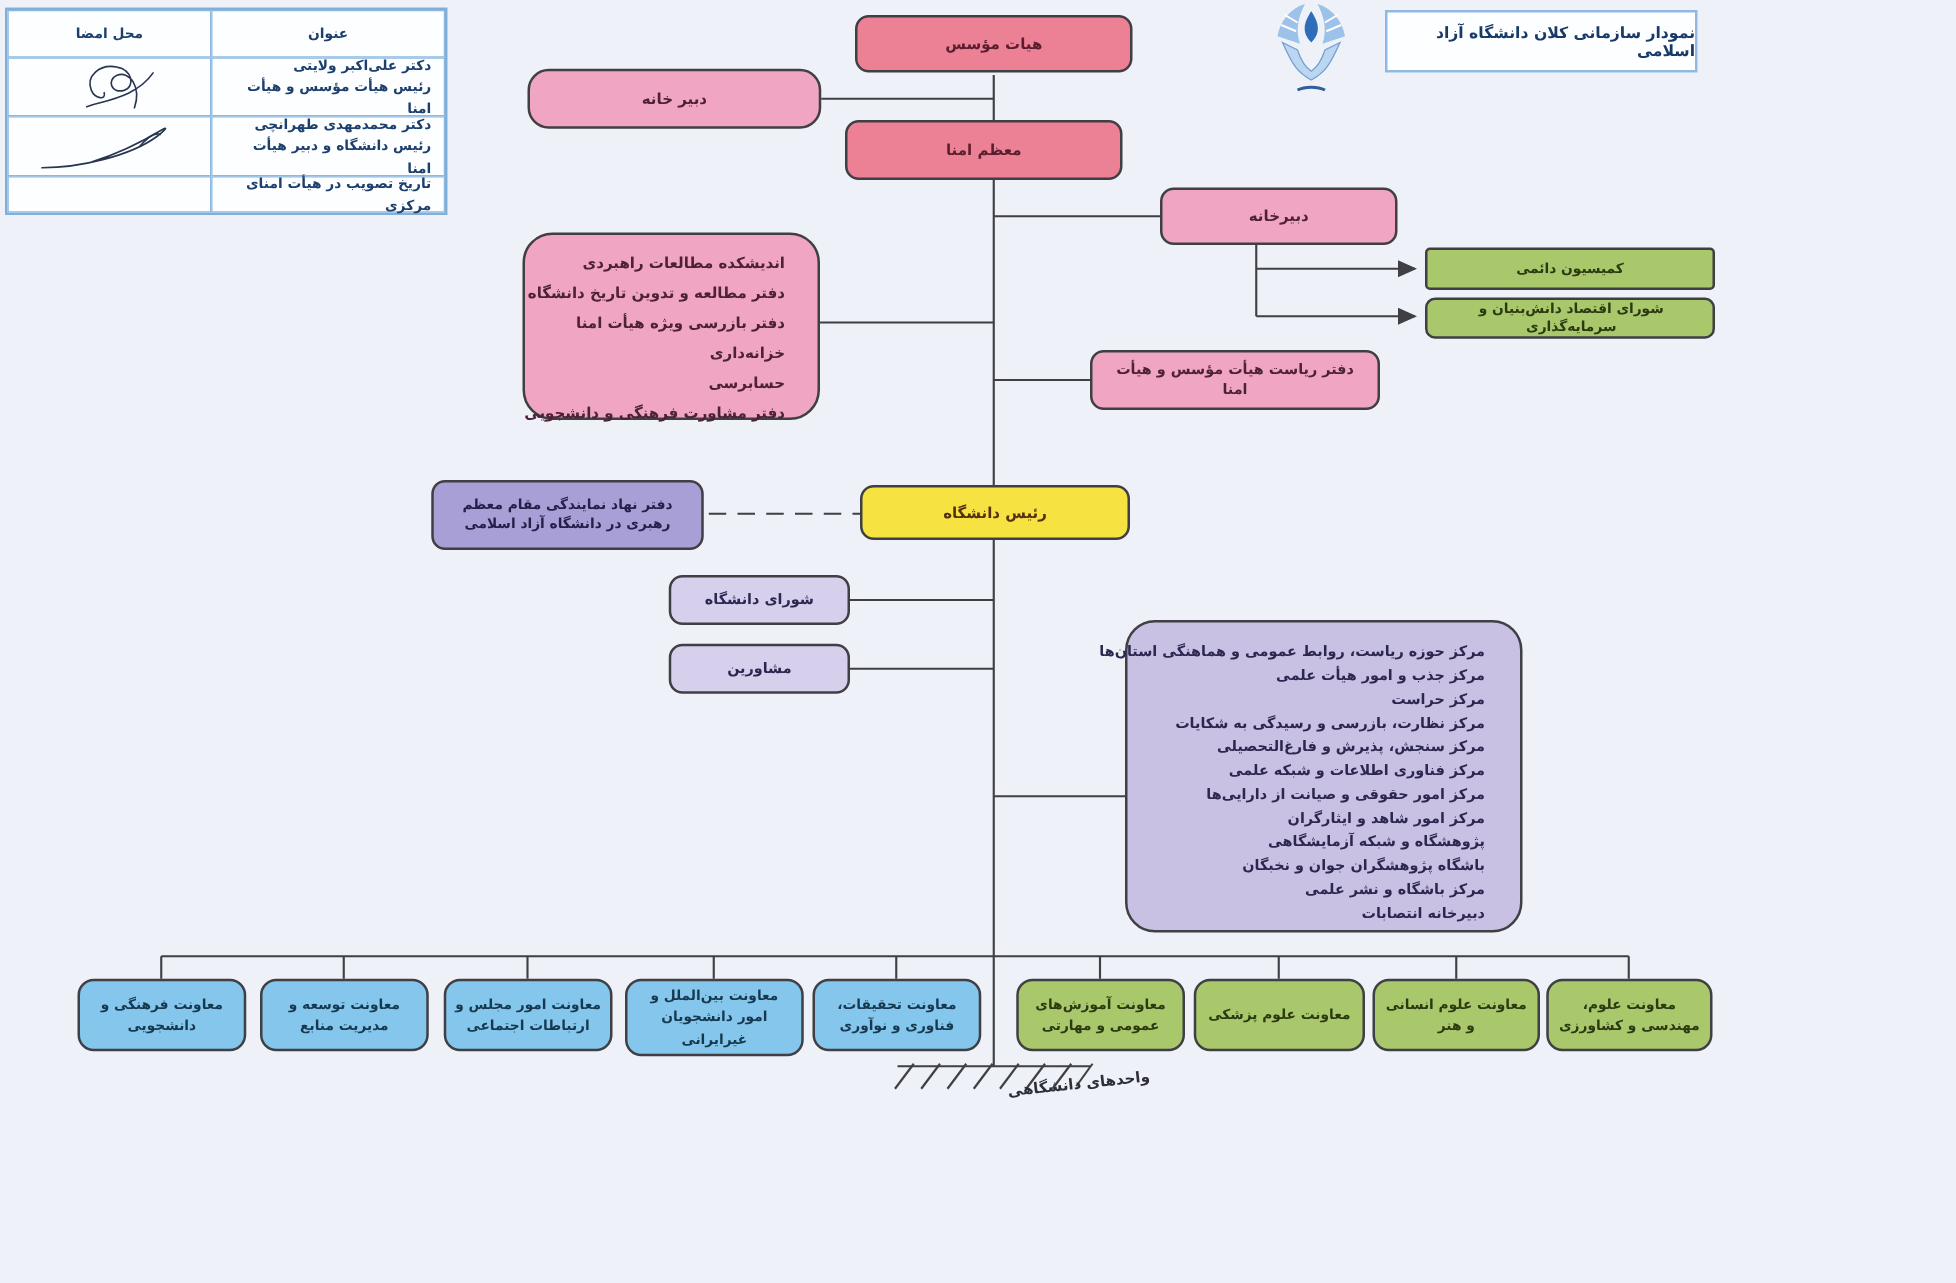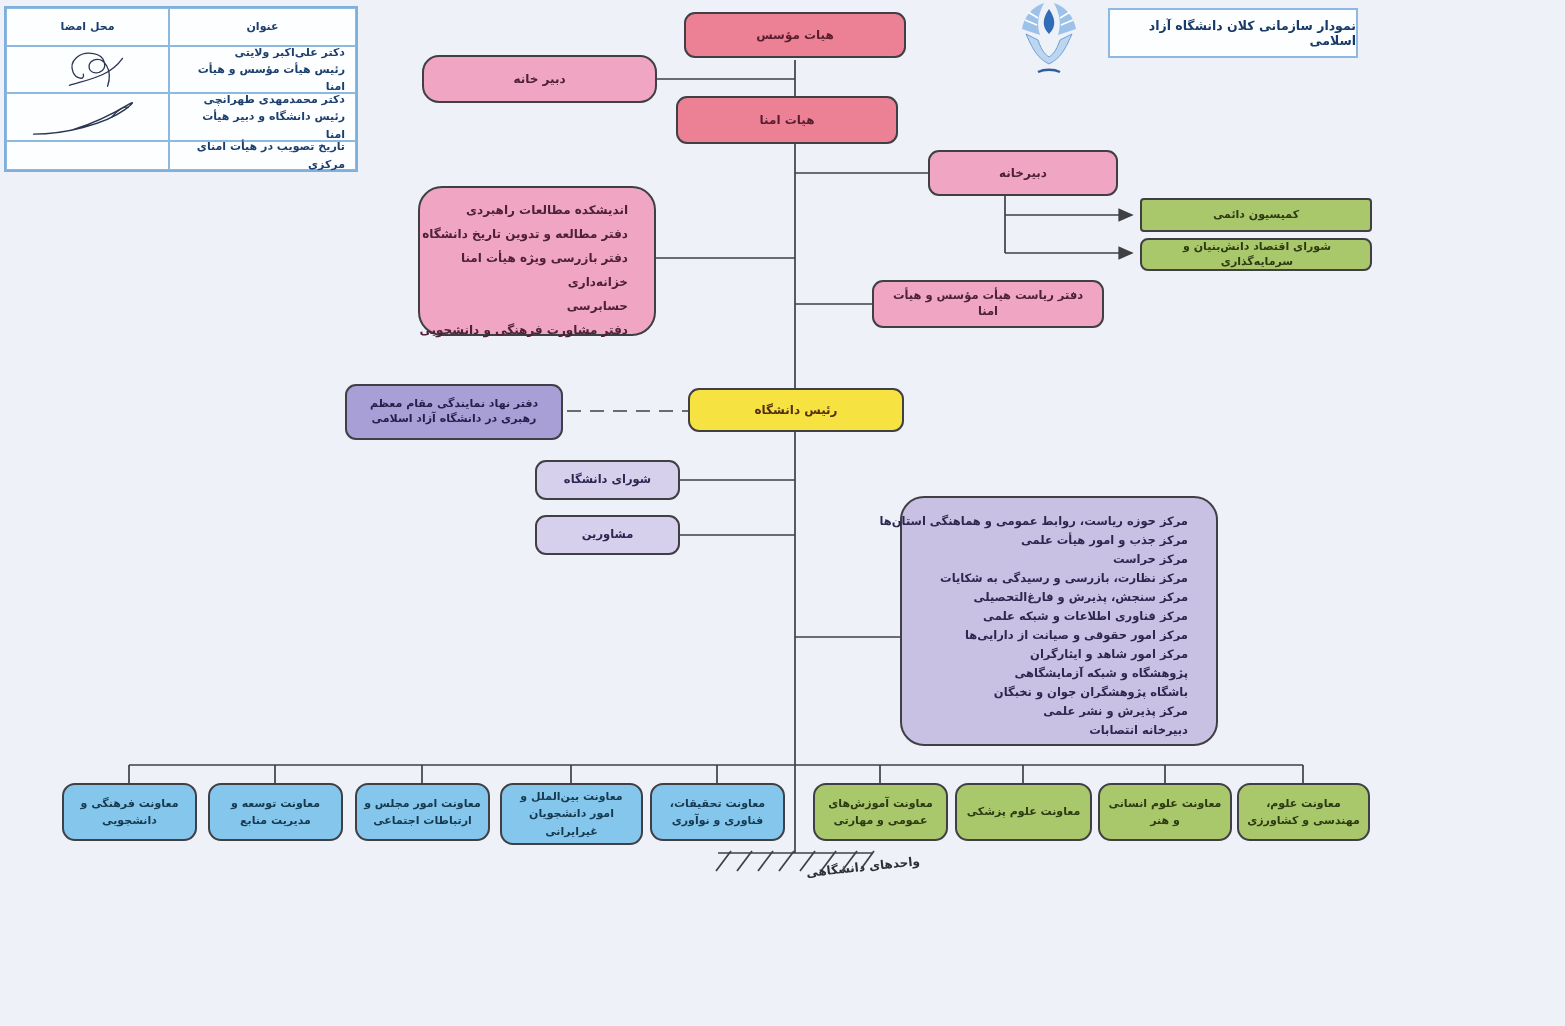--- a/index.html
+++ b/index.html
@@ -133,21 +133,21 @@
         <line x1="57" y1="20" x2="45" y2="25"></line>
     </g>
     <path d="M33,9 C39,18 41,26 33,34 C25,26 27,18 33,9 z" fill="#2f6db8"></path>
     <path d="M10,34 C18,52 22,58 33,64 C44,58 48,52 56,34 L44,40 C40,52 36,55 33,57 C30,55 26,52 22,40 z" fill="#bcd6f0" stroke="#6f9fd4" stroke-width="1"></path>
     <path d="M22,72 C28,69 38,69 44,72" stroke="#2f5e9e" stroke-width="2.4" fill="none"></path>
   </svg>
   <div class="title-box">نمودار سازمانی کلان دانشگاه آزاد اسلامی</div>
 
   <div class="node rose" style="left:684px;top:12px;width:222px;height:46px;">هیات مؤسس</div>
   <div class="node pink" style="left:422px;top:55px;width:235px;height:48px;border-radius:17px;">دبیر خانه</div>
-  <div class="node rose" style="left:676px;top:96px;width:222px;height:48px;">هیات امنا</div>
+  <div class="node rose" style="left:676px;top:96px;width:222px;height:48px;">معظم امنا</div>
   <div class="node pink" style="left:928px;top:150px;width:190px;height:46px;">دبیرخانه</div>
   <div class="node green" style="left:1140px;top:198px;width:232px;height:34px;font-size:11px;border-radius:4px;">کمیسیون دائمی</div>
   <div class="node green" style="left:1140px;top:238px;width:232px;height:33px;font-size:11px;border-radius:8px;padding-left:10px;">شورای اقتصاد دانش‌بنیان و سرمایه‌گذاری</div>
 
   <div class="node pink list-node g-lines" style="left:418px;top:186px;width:238px;height:150px;">
     <div class="line">اندیشکده مطالعات راهبردی</div>
     <div class="line">دفتر مطالعه و تدوین تاریخ دانشگاه</div>
     <div class="line">دفتر بازرسی ویژه هیأت امنا</div>
     <div class="line">خزانه‌داری</div>
     <div class="line">حسابرسی</div>
@@ -169,21 +169,21 @@
     <div class="line">مرکز حوزه ریاست، روابط عمومی و هماهنگی استان‌ها</div>
     <div class="line">مرکز جذب و امور هیأت علمی</div>
     <div class="line">مرکز حراست</div>
     <div class="line">مرکز نظارت، بازرسی و رسیدگی به شکایات</div>
     <div class="line">مرکز سنجش، پذیرش و فارغ‌التحصیلی</div>
     <div class="line">مرکز فناوری اطلاعات و شبکه علمی</div>
     <div class="line">مرکز امور حقوقی و صیانت از دارایی‌ها</div>
     <div class="line">مرکز امور شاهد و ایثارگران</div>
     <div class="line">پژوهشگاه و شبکه آزمایشگاهی</div>
     <div class="line">باشگاه پژوهشگران جوان و نخبگان</div>
-    <div class="line">مرکز پذیرش و نشر علمی</div>
+    <div class="line">مرکز باشگاه و نشر علمی</div>
     <div class="line">دبیرخانه انتصابات</div>
   </div>
 
   <div class="node blue deputy" style="left:62px;top:783px;width:135px;height:58px;">معاونت فرهنگی و دانشجویی</div>
   <div class="node blue deputy" style="left:208px;top:783px;width:135px;height:58px;">معاونت توسعه و مدیریت منابع</div>
   <div class="node blue deputy" style="left:355px;top:783px;width:135px;height:58px;">معاونت امور مجلس و ارتباطات اجتماعی</div>
   <div class="node blue deputy" style="left:500px;top:783px;width:143px;height:62px;">معاونت بین‌الملل و امور دانشجویان غیرایرانی</div>
   <div class="node blue deputy" style="left:650px;top:783px;width:135px;height:58px;">معاونت تحقیقات، فناوری و نوآوری</div>
   <div class="node green deputy" style="left:813px;top:783px;width:135px;height:58px;">معاونت آموزش‌های عمومی و مهارتی</div>
   <div class="node green deputy" style="left:955px;top:783px;width:137px;height:58px;">معاونت علوم پزشکی</div>

